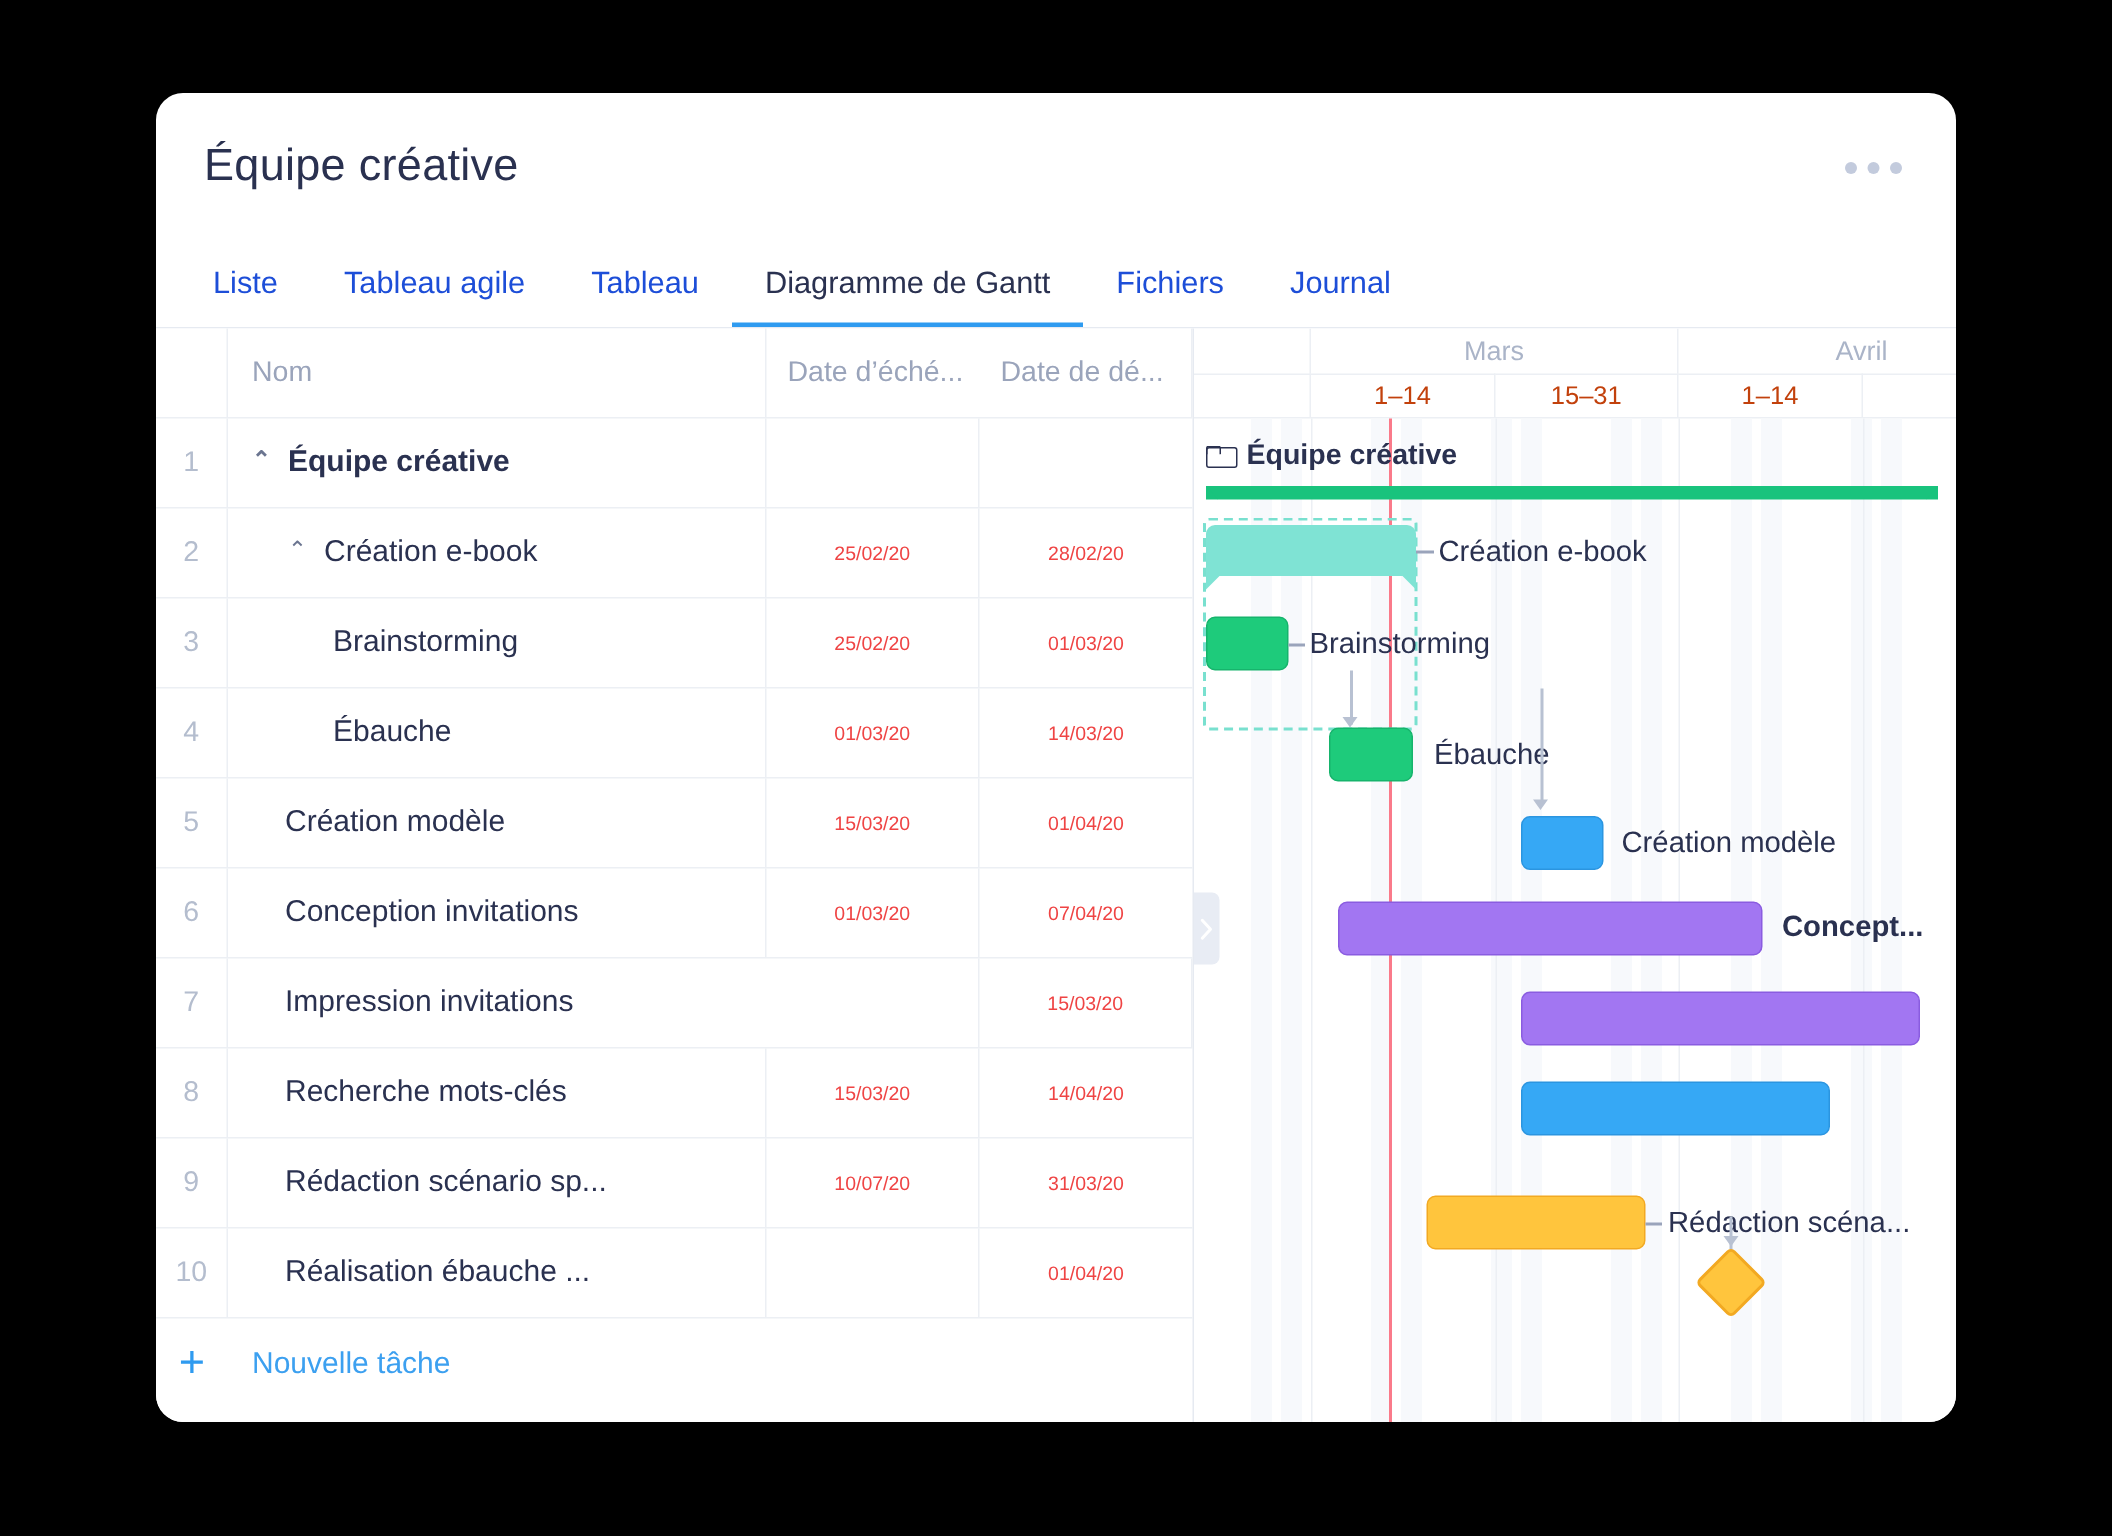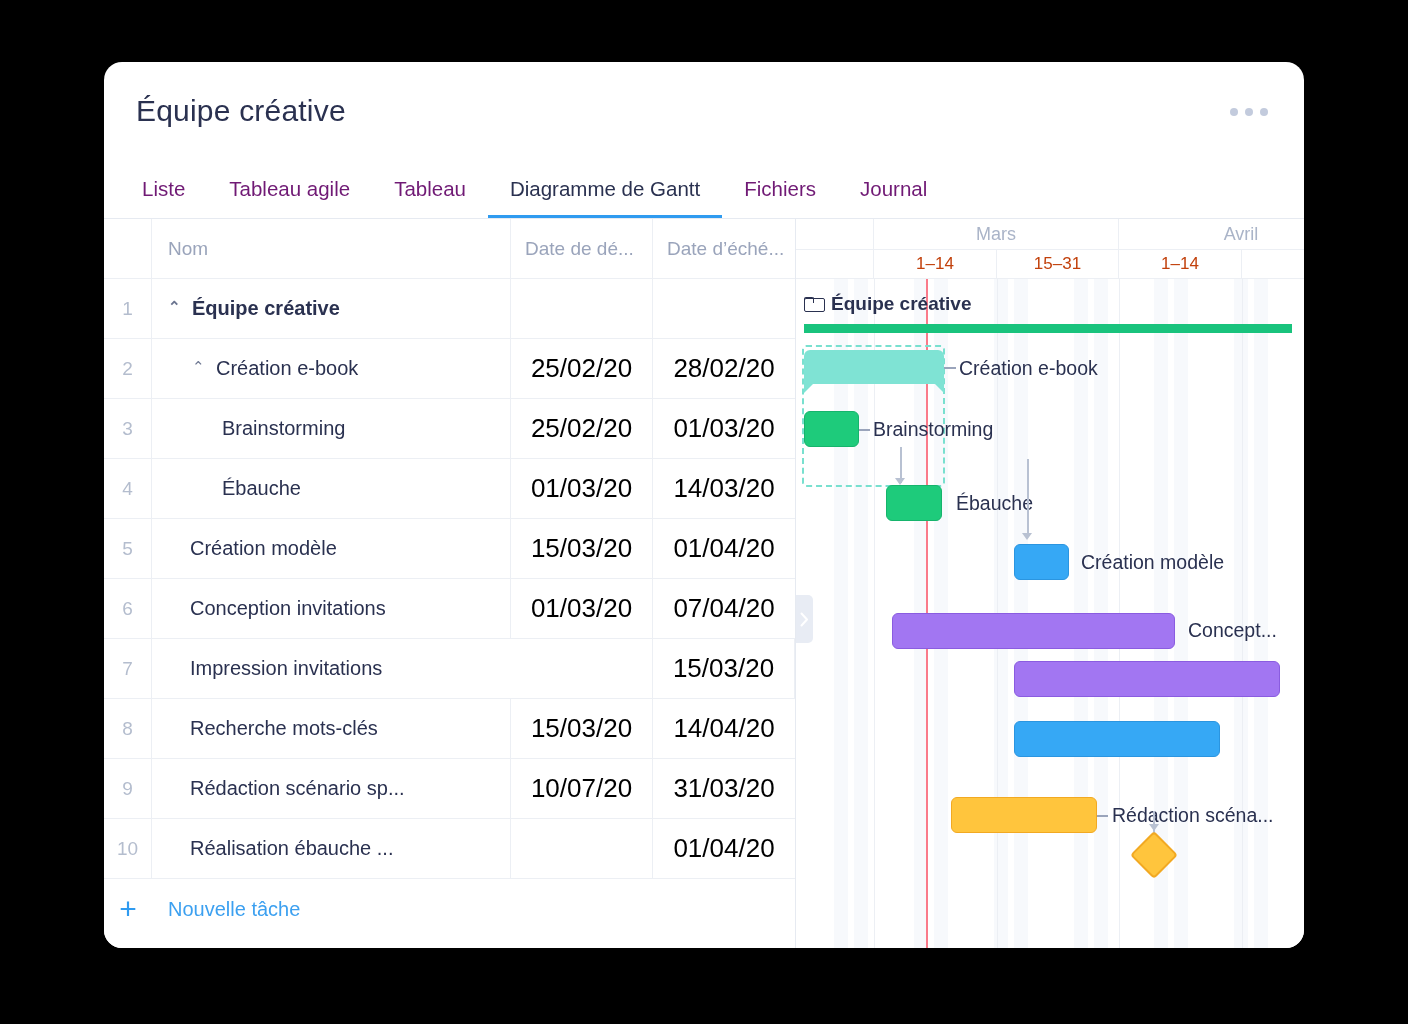--- a/index.html
+++ b/index.html
@@ -36,21 +36,21 @@
     background: #c3cbdd; display: block;
   }
 
   
   #tabs-bar {
     position: absolute; left: 32px; top: 102px;
     display: flex; align-items: flex-end; gap: 0;
     height: 54px;
   }
   .tab {
-    font-size: 20.5px; color: #701a75;
+    font-size: 20.5px; color: #1d4ed8;
     padding: 0 22px 16px 22px;
     cursor: pointer; white-space: nowrap;
     border-bottom: 3px solid transparent;
     line-height: 1;
   }
   .tab:first-child { padding-left: 6px; }
   .tab.active { color: #2a3150; border-bottom-color: #2f9bf0; }
 
   
   #grid-area {
@@ -77,21 +77,21 @@
   .c-name {
     flex: 1 1 auto; border-right: 1px solid #eceff4;
     display: flex; align-items: center;
     padding-left: 16px; font-size: 20px; color: #2a3150;
     overflow: hidden; white-space: nowrap;
   }
   .c-date {
     width: 142px; flex: 0 0 142px;
     border-right: 1px solid #eceff4;
     display: flex; align-items: center; justify-content: center;
-    font-size: 26px; color: #000000;
+    font-size: 13px; color: #ef4444;
   }
   .c-date.last { border-right: none; }
   .trow.head .c-name, .trow.head .c-date {
     color: #9aa4bb; font-size: 19px; justify-content: flex-start;
   }
   .trow.head .c-date { padding-left: 14px; }
   .caret {
     display: inline-block; width: 18px; margin-right: 6px;
     color: #6b7590; font-size: 15px; line-height: 1;
     transform: translateY(-2px);
@@ -233,22 +233,22 @@
     <div class="tab">Journal</div>
   </div>
 
   <div id="grid-area">
 
     <div id="task-table">
 
       <div class="trow head">
         <div class="c-num"></div>
         <div class="c-name">Nom</div>
+        <div class="c-date last">Date d’éché...</div>
         <div class="c-date">Date de dé...</div>
-        <div class="c-date last">Date d’éché...</div>
       </div>
 
       <div class="trow">
         <div class="c-num">1</div>
         <div class="c-name lvl0">
           <span class="caret">⌃</span>
           <span>Équipe créative</span>
         </div>
         <div class="c-date"></div>
         <div class="c-date last"></div>
@@ -406,21 +406,21 @@
           <div class="arrow-v" style="left:231px;top:0;height:48px;"></div>
         </div>
 
         <div class="grow" style="top:240px;">
           <div class="arrow-v" style="left:231px;top:-12px;height:28px;"></div>
           <div class="arrow-head" style="left:226px;top:14px;"></div>
           <div class="gbar" style="left:218px;width:55px;top:25px;background:#36a8f5;border:1.5px solid #2b95e0;"></div>
           <div class="glabel" style="left:285px;top:32px;">Création modèle</div>
         </div>
 
-        <div class="grow" style="top:312px;">
+        <div class="grow" style="top:300px;font-weight:bold;">
           <div class="gbar" style="left:96px;width:283px;top:22px;background:#a276f2;border:1.5px solid #8a5ce0;"></div>
           <div class="glabel" style="left:392px;top:28px;">Concept...</div>
         </div>
 
         <div class="grow" style="top:360px;">
           <div class="gbar" style="left:218px;width:266px;top:22px;background:#a276f2;border:1.5px solid #8a5ce0;"></div>
         </div>
 
         <div class="grow" style="top:420px;">
           <div class="gbar" style="left:218px;width:206px;top:22px;background:#36a8f5;border:1.5px solid #2b95e0;"></div>

